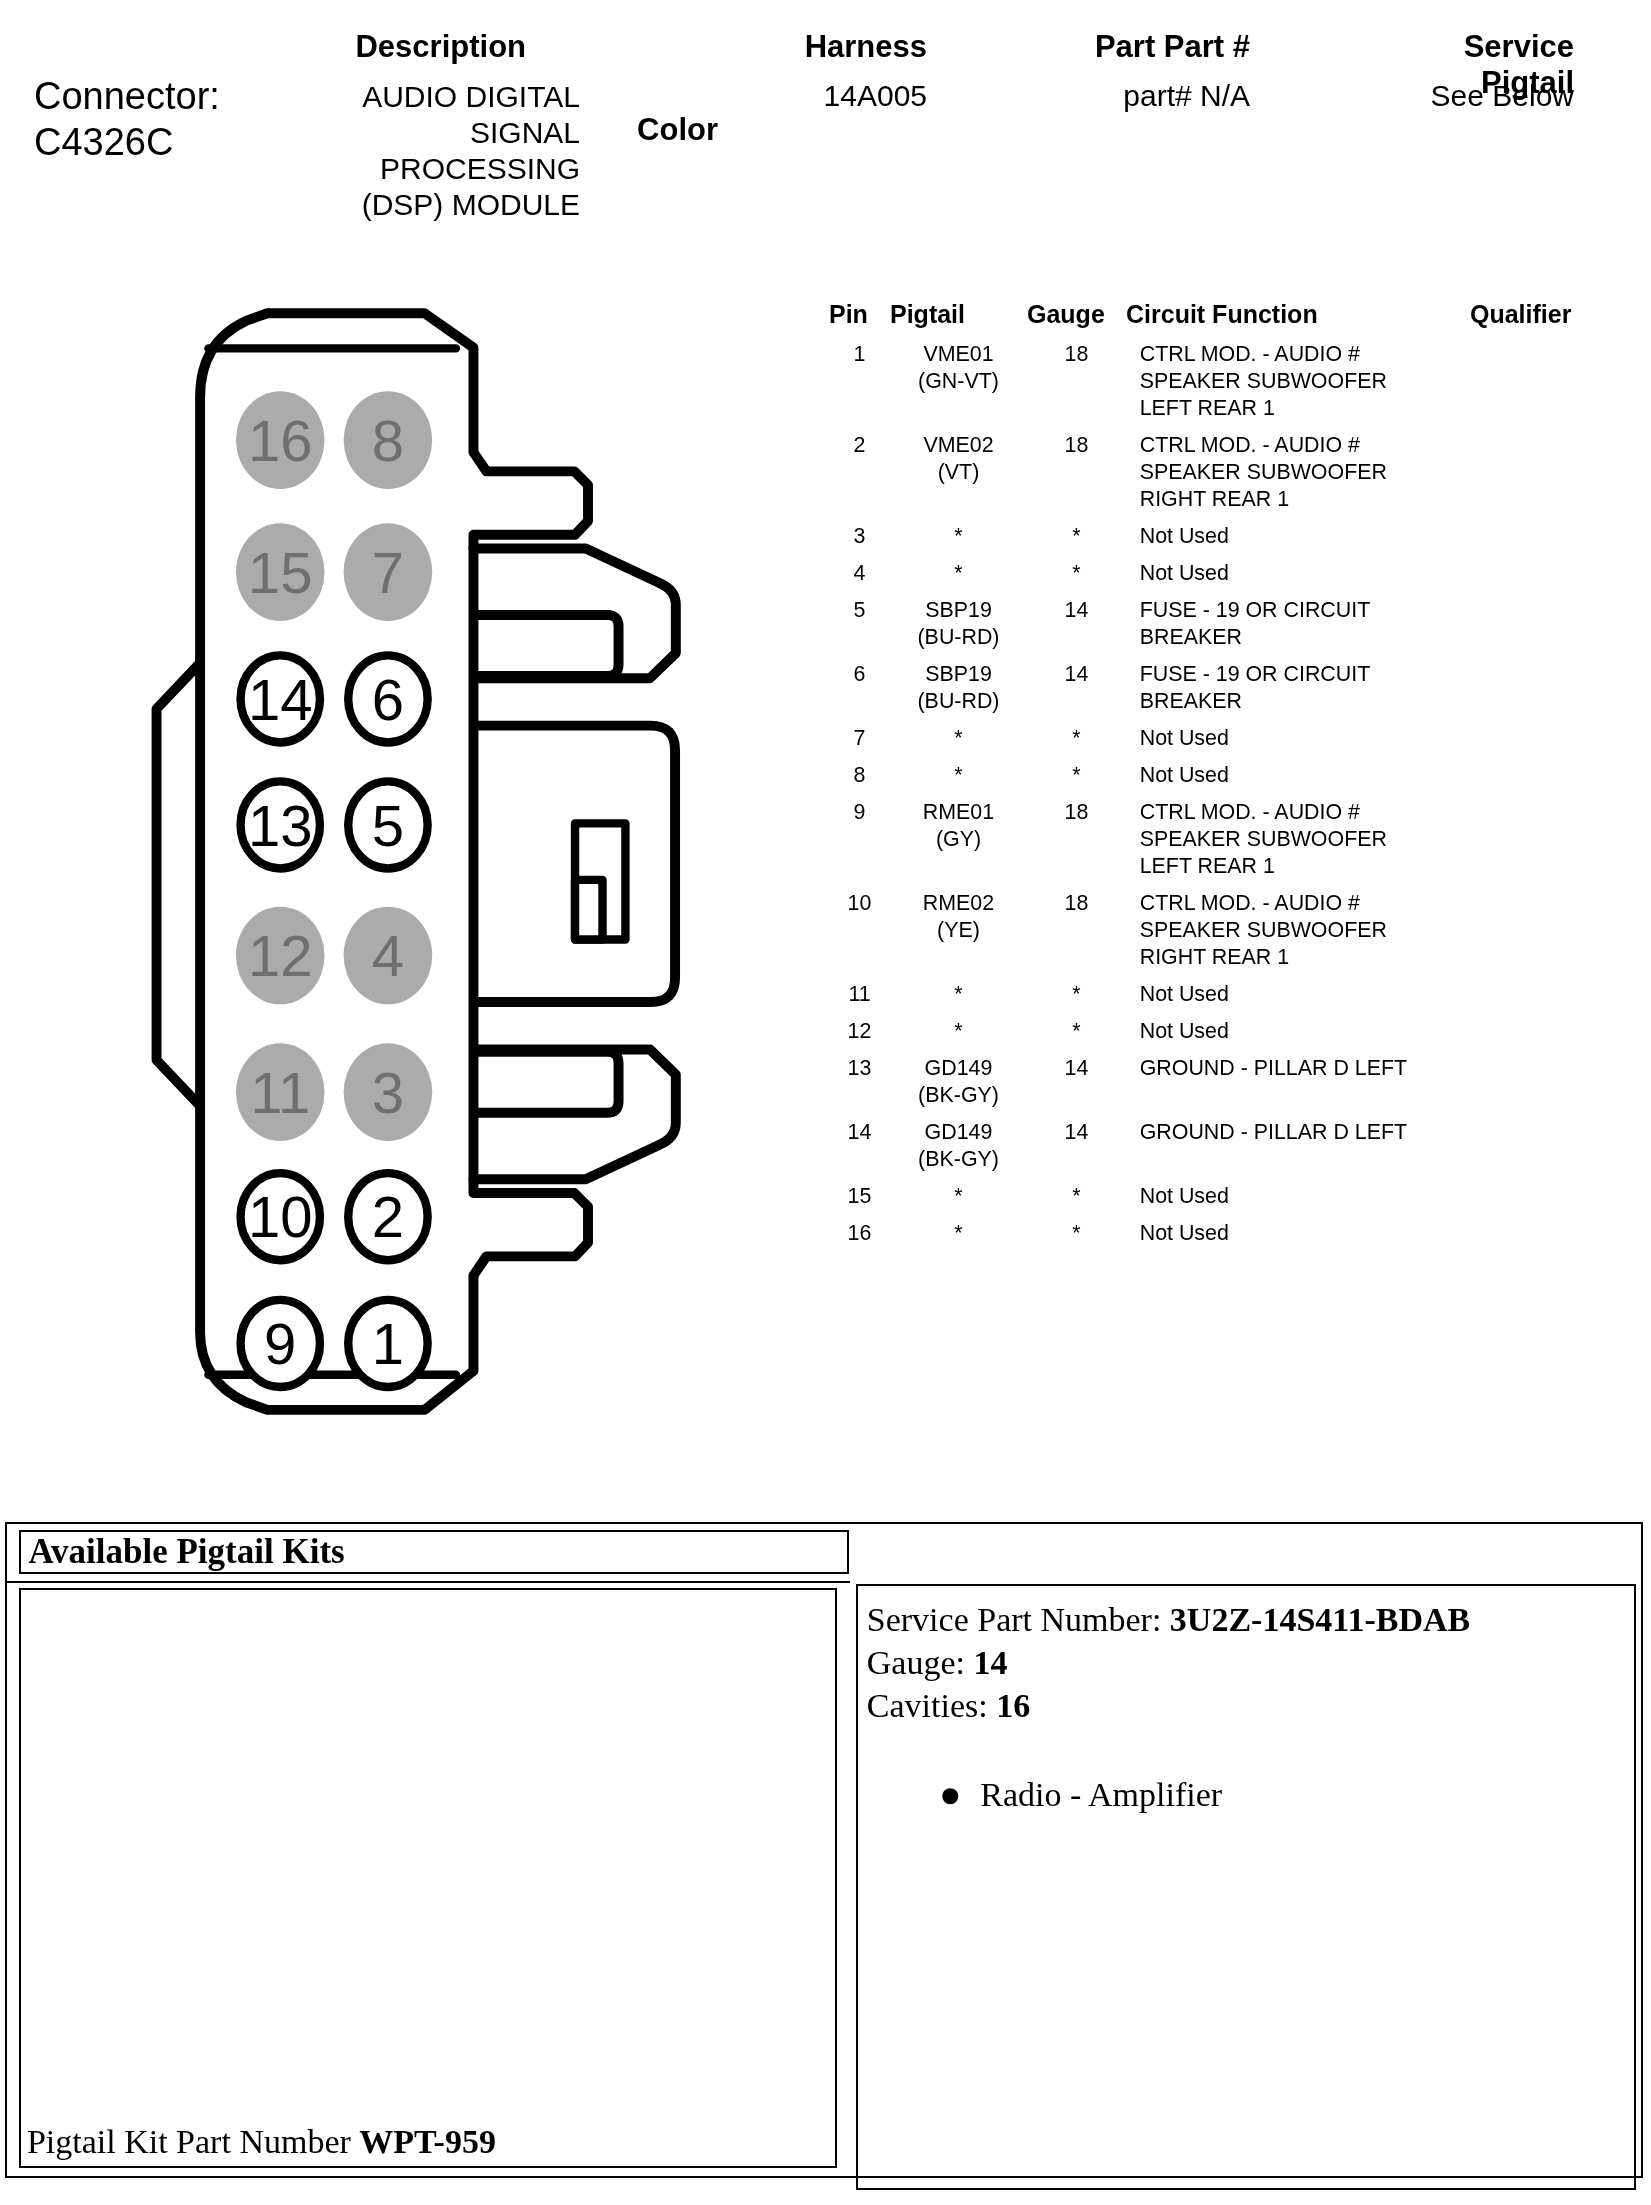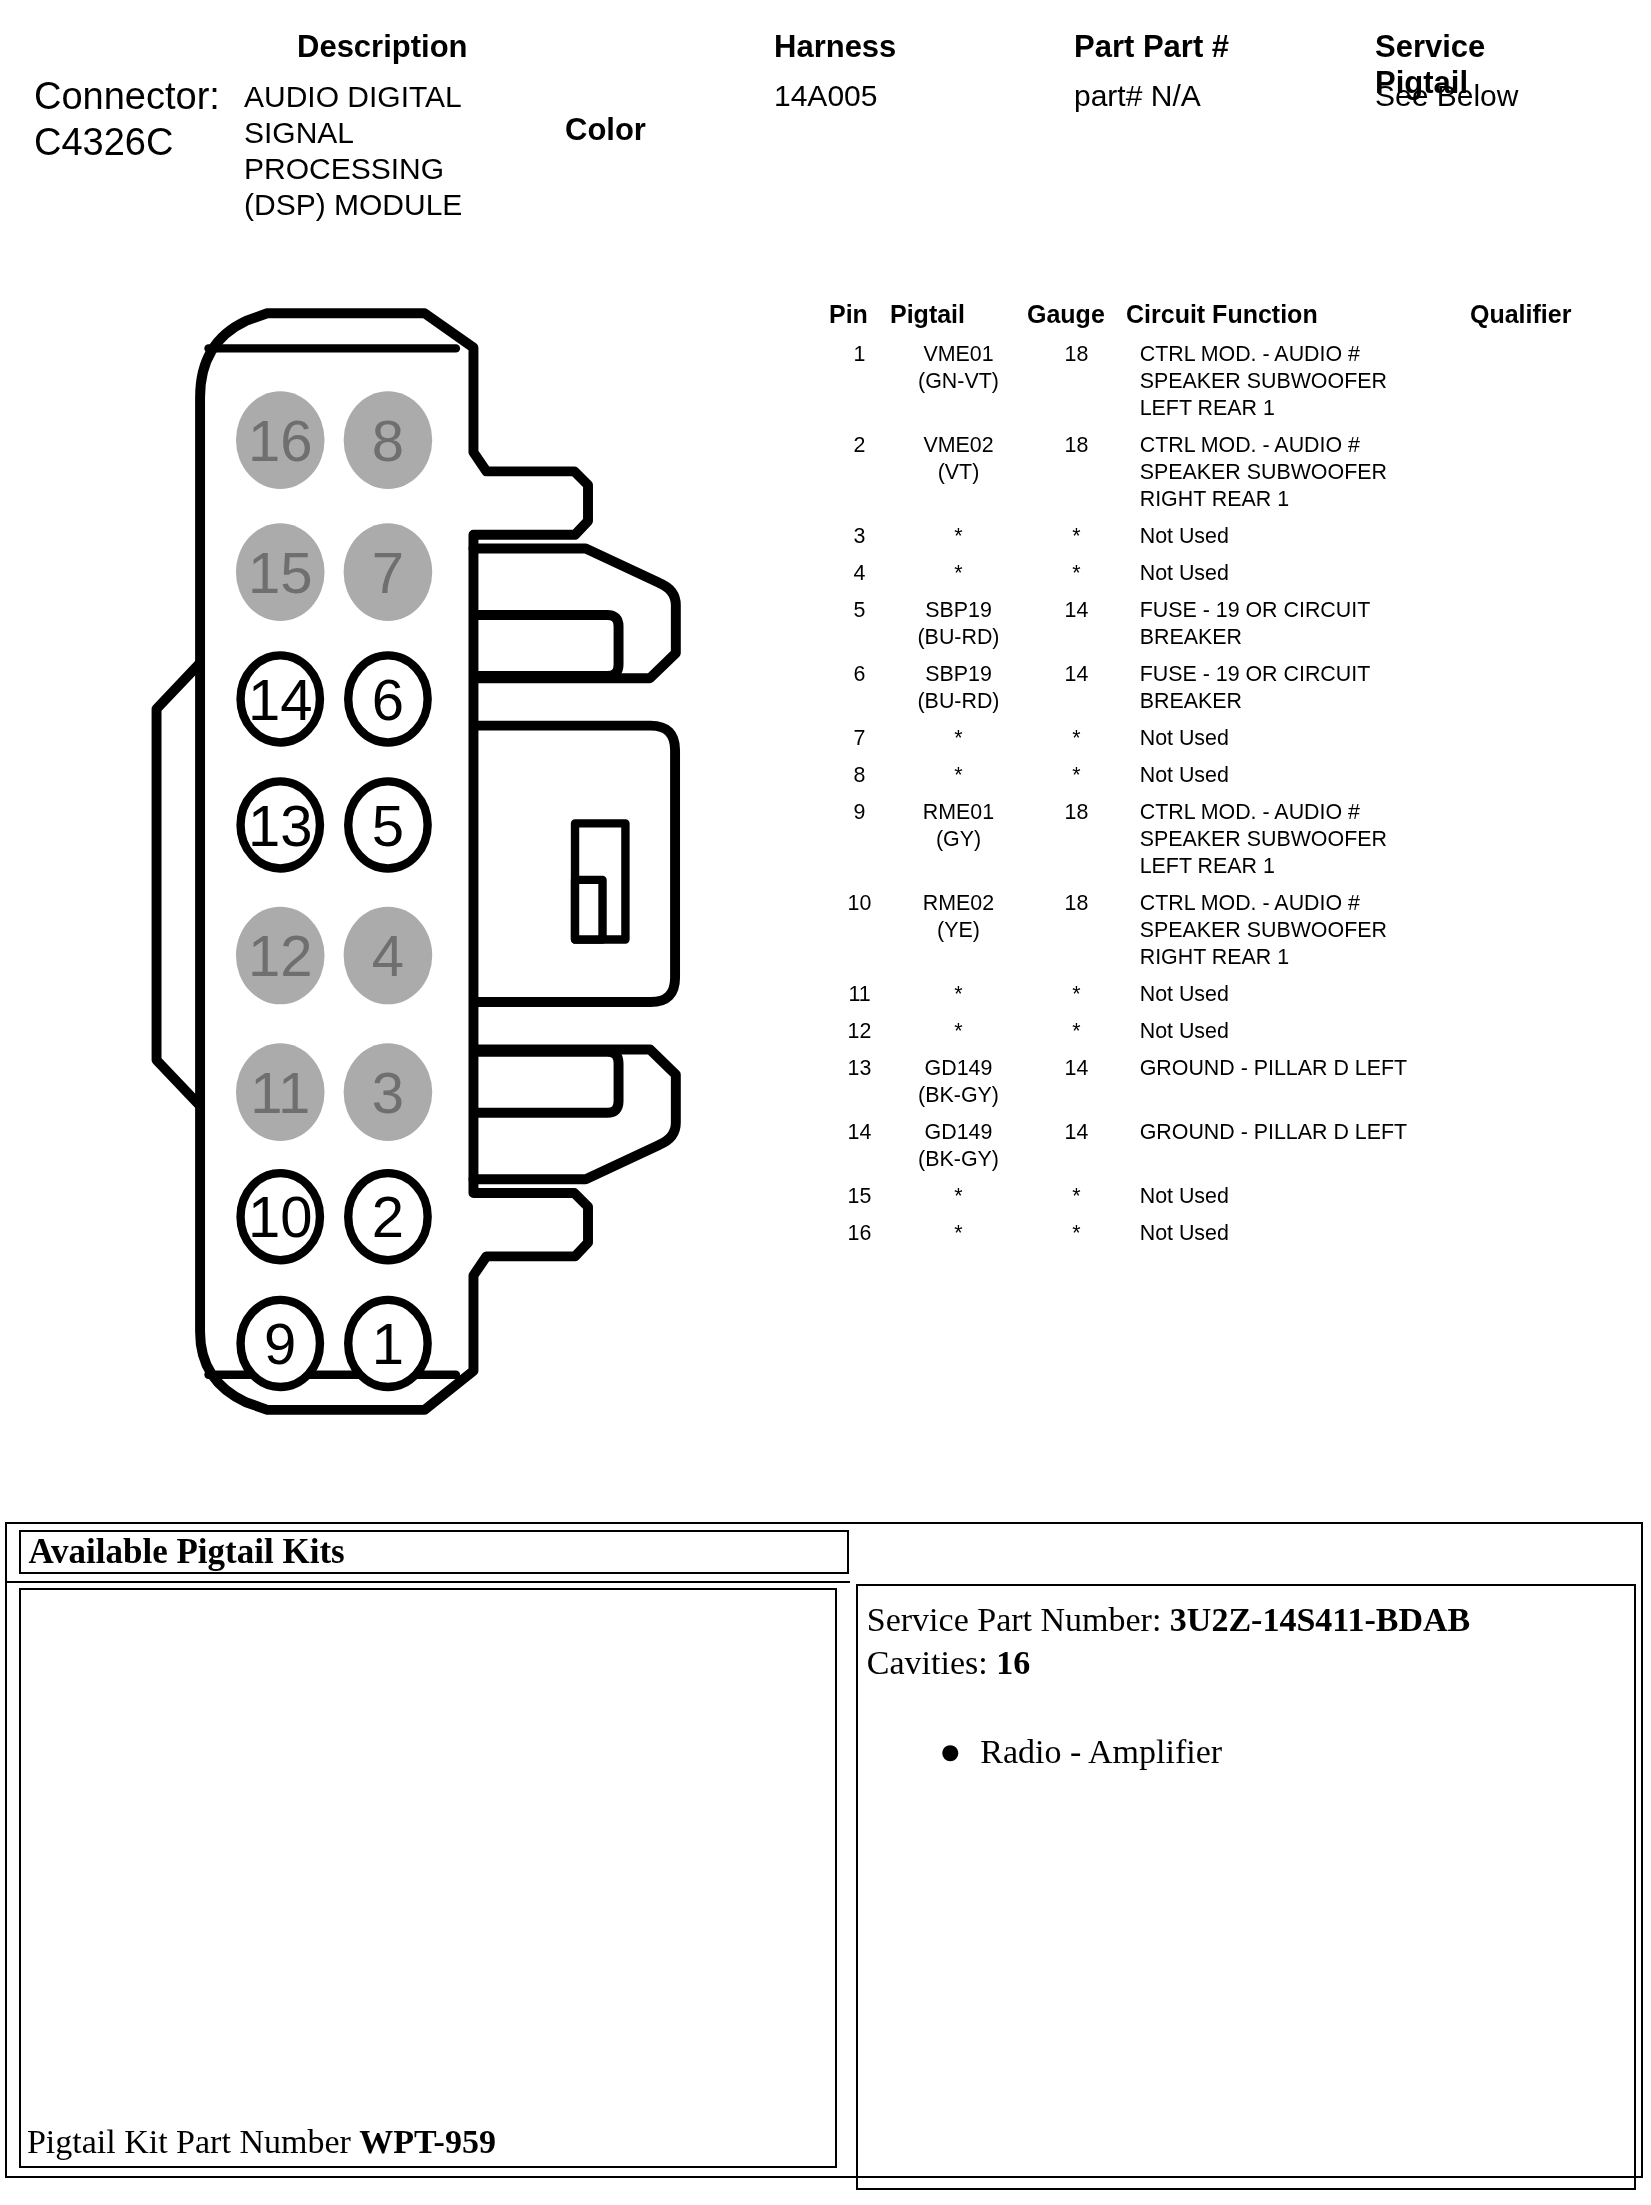--- a/index.html
+++ b/index.html
@@ -1,19 +1,19 @@
 <!DOCTYPE html>
 <html style="font-size:12.2px"><head>
 <meta charset="utf-8">
 <style>
   html,body{margin:0;padding:0;background:#fff;}
   .page{position:relative;width:1651px;height:2205px;background:#ffffff;color:#000;
         font-family:"Liberation Sans",sans-serif;overflow:hidden;}
   .abs{position:absolute;}
-  .ctr{text-align:left;}
+  .ctr{text-align:right;}
   
   .conn-title{left:34px;top:73px;font-size:38px;font-weight:normal;line-height:46px;}
   .col-label{font-size:31px;font-weight:bold;}
   .col-val{font-size:30px;}
   .desc-label{left:297px;top:29px;width:229px;}
   .desc-val{left:244px;top:79px;width:336px;line-height:36px;}
   .color-label{left:565px;top:112px;width:153px;}
   .harness-label{left:774px;top:29px;width:153px;}
   .harness-val{left:774px;top:79px;width:153px;}
   .basepart-label{left:1074px;top:29px;width:176px;}
@@ -443,20 +443,21 @@
 
     <div class="abs left-cell">
       <div class="kit-line">
         <span>Pigtail Kit Part Number </span><b>WPT-959</b>
       </div>
     </div>
 
     <div class="abs right-cell">
       <div id="detail-lines">
           <div><span>Service Part Number: </span><b>3U2Z-14S411-BDAB</b></div>
+          <div><span>Gauge: </span><b>14</b></div>
           <div><span>Cavities: </span><b>16</b></div>
         </div>
       <div id="vehicle-uses">
           <div class="bullet-line"><span class="bullet-dot">●</span><span>Radio - Amplifier</span></div>
         </div>
     </div>
   </div>
 
 </div>
 

